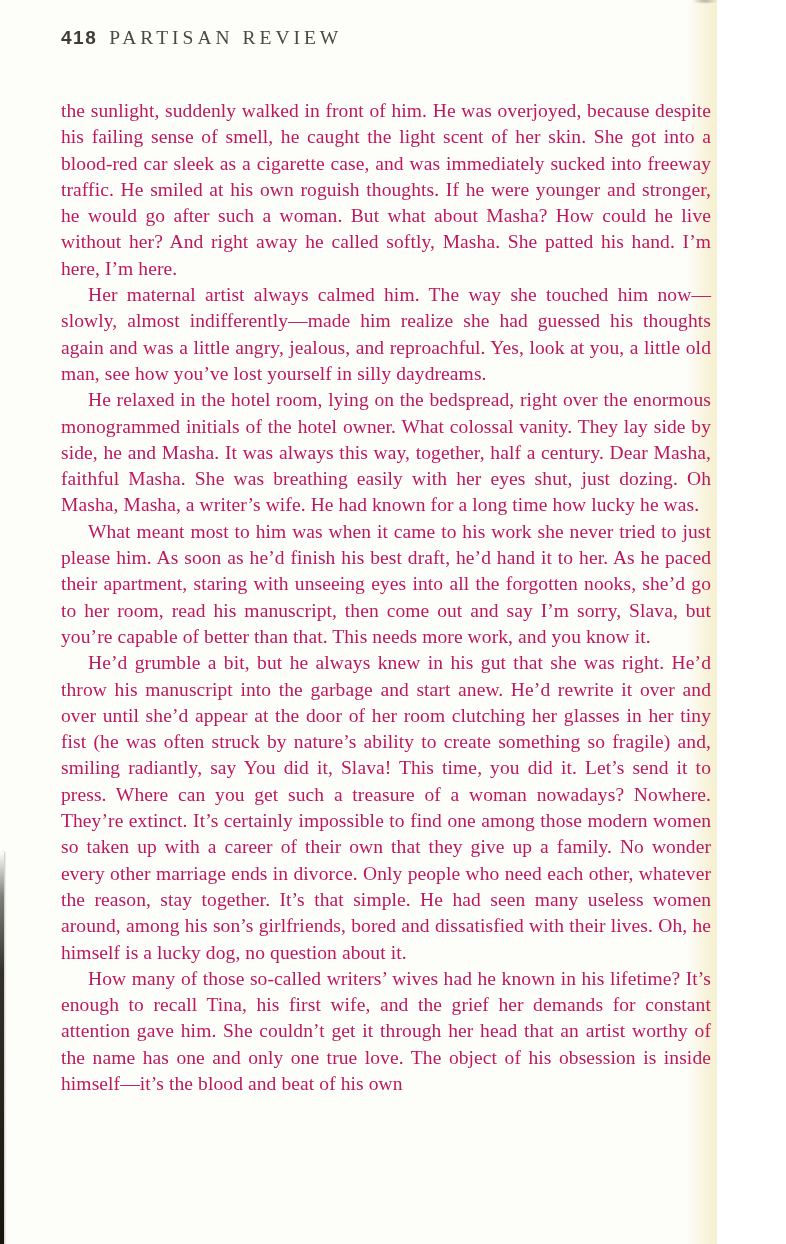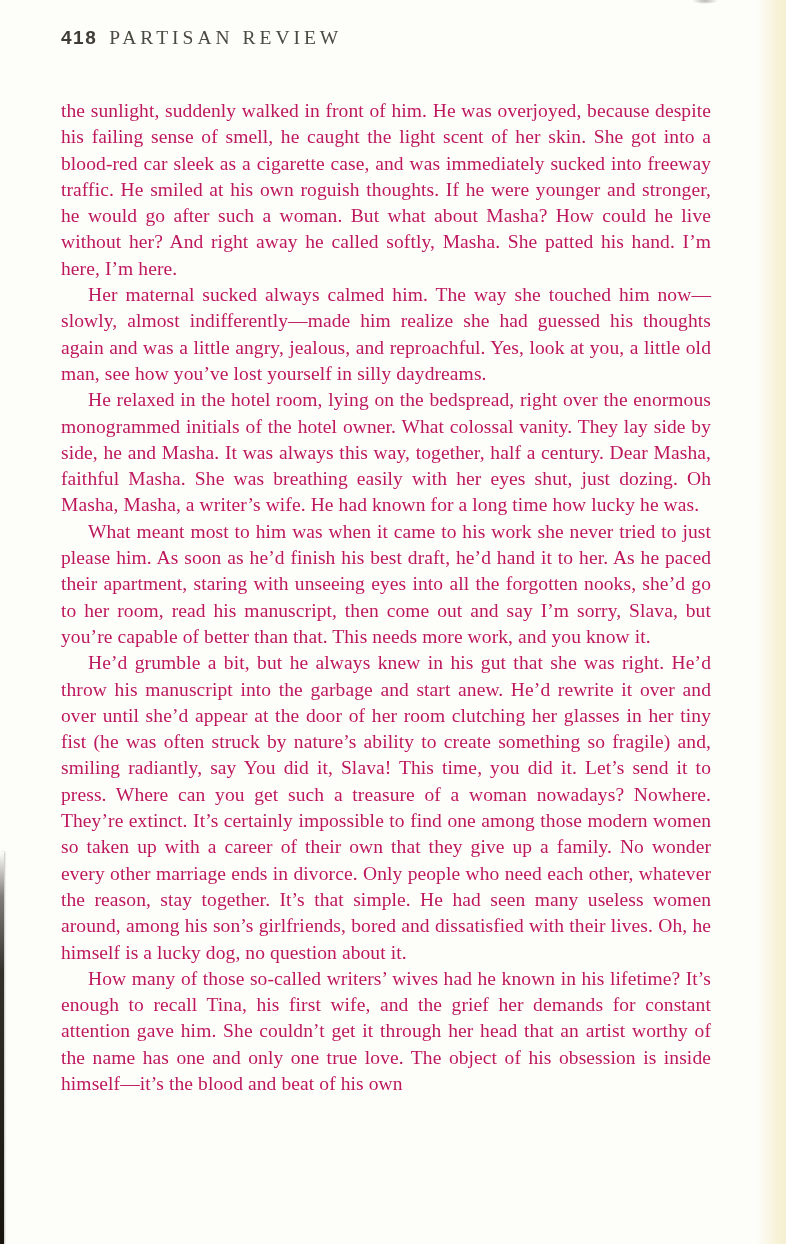--- a/index.html
+++ b/index.html
@@ -2,21 +2,21 @@
 <html><head>
 <meta charset="utf-8">
 <style>
   html, body {
     margin: 0;
     padding: 0;
     background: #ffffff;
   }
   .page {
     position: relative;
-    width: 786px;
+    width: 717px;
     height: 1244px;
     background: #fdfdfa;
     overflow: hidden;
     font-family: "Liberation Serif", serif;
   }
   
   .right-band {
     position: absolute;
     top: 0;
     right: 0;
@@ -99,20 +99,20 @@
   <div class="right-band"></div>
   <div class="left-edge"></div>
   <div class="top-smudge"></div>
 
   <div class="running-header">
     <span class="page-number">418</span><span class="journal-title">PARTISAN REVIEW</span>
   </div>
 
   <div class="body-text" id="body-text">
       <p>the sunlight, suddenly walked in front of him. He was overjoyed, because despite his failing sense of smell, he caught the light scent of her skin. She got into a blood-red car sleek as a cigarette case, and was immediately sucked into freeway traffic. He smiled at his own roguish thoughts.  If he were younger and stronger, he would go after such a woman. But what about Masha? How could he live without her? And right away he called softly, Masha. She patted his hand. I’m here, I’m here.</p>
-      <p class="indent">Her maternal sucked always calmed him. The way she touched him now—slowly, almost indifferently—made him realize she had guessed his thoughts again and was a little angry, jealous, and reproachful. Yes, look at you, a little old man, see how you’ve lost yourself in silly daydreams.</p>
+      <p class="indent">Her maternal artist always calmed him. The way she touched him now—slowly, almost indifferently—made him realize she had guessed his thoughts again and was a little angry, jealous, and reproachful. Yes, look at you, a little old man, see how you’ve lost yourself in silly daydreams.</p>
       <p class="indent">He relaxed in the hotel room, lying on the bedspread, right over the enormous monogrammed initials of the hotel owner. What colossal vanity. They lay side by side, he and Masha. It was always this way, together, half a century. Dear Masha, faithful Masha. She was breathing easily with her eyes shut, just dozing. Oh Masha, Masha, a writer’s wife. He had known for a long time how lucky he was.</p>
       <p class="indent">What meant most to him was when it came to his work she never tried to just please him. As soon as he’d finish his best draft, he’d hand it to her. As he paced their apartment, staring with unseeing eyes into all the forgotten nooks, she’d go to her room, read his manuscript, then come out and say I’m sorry, Slava, but you’re capable of better than that. This needs more work, and you know it.</p>
       <p class="indent">He’d grumble a bit, but he always knew in his gut that she was right. He’d throw his manuscript into the garbage and start anew. He’d rewrite it over and over until she’d appear at the door of her room clutching her glasses in her tiny fist (he was often struck by nature’s ability to create something so fragile) and, smiling radiantly, say You did it, Slava! This time, you did it. Let’s send it to press. Where can you get such a treasure of a woman nowadays? Nowhere. They’re extinct. It’s certainly impossible to find one among those modern women so taken up with a career of their own that they give up a family. No wonder every other marriage ends in divorce. Only people who need each other, whatever the reason, stay together. It’s that simple. He had seen many useless women around, among his son’s girlfriends, bored and dissatisfied with their lives. Oh, he himself is a lucky dog, no question about it.</p>
       <p class="indent">How many of those so-called writers’ wives had he known in his lifetime? It’s enough to recall Tina, his first wife, and the grief her demands for constant attention gave him. She couldn’t get it through her head that an artist worthy of the name has one and only one true love. The object of his obsession is inside himself—it’s the blood and beat of his own</p>
     </div>
 
 </div>
 
 </body></html>

